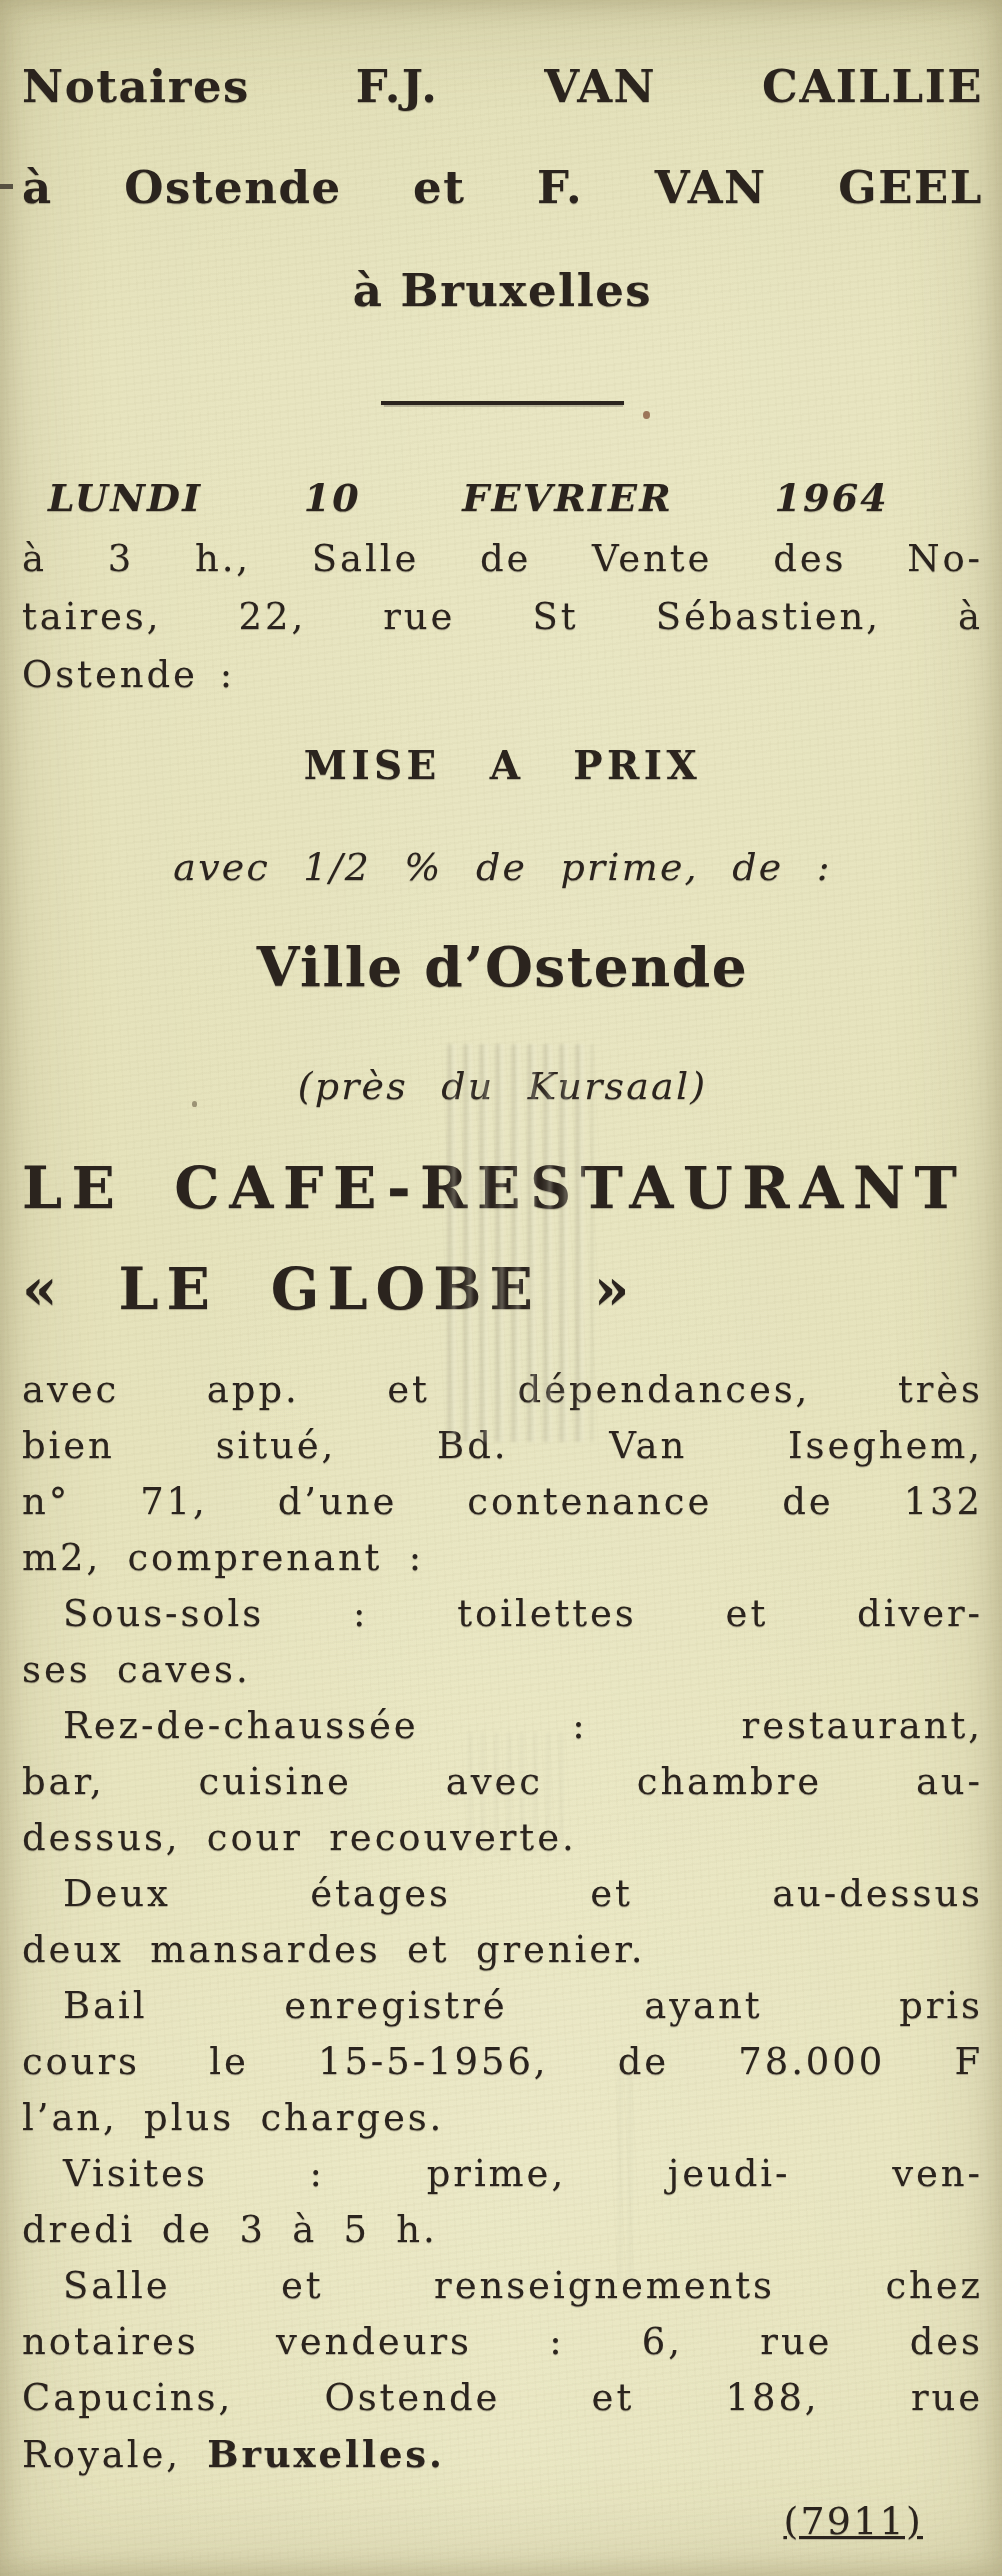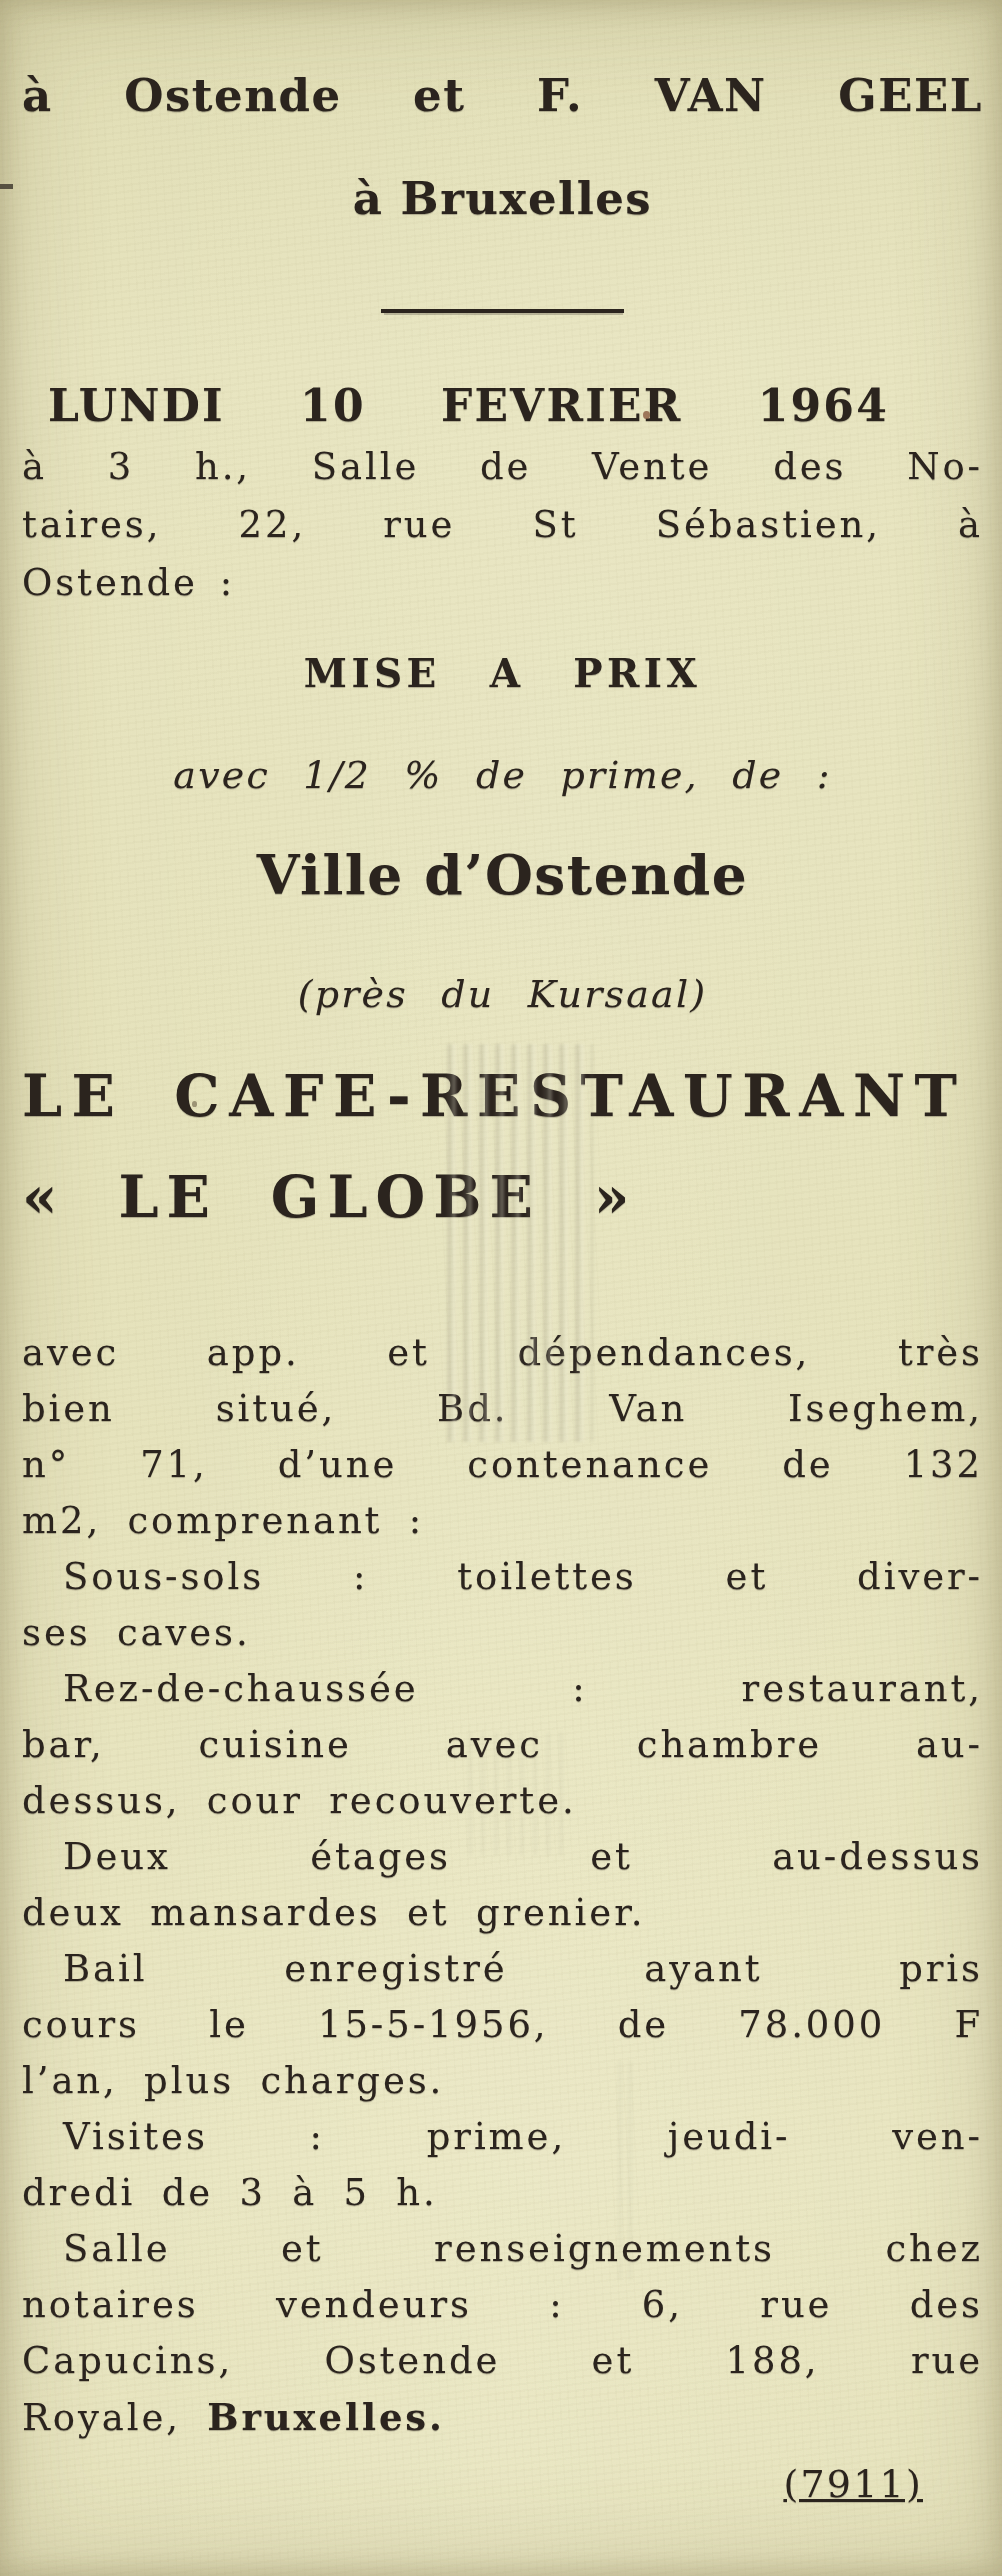--- a/index.html
+++ b/index.html
@@ -30,38 +30,38 @@
   
   .h1{font-size:45px;font-weight:bold;line-height:92px;letter-spacing:1.5px;
       text-align:justify;text-align-last:justify;}
   .h1.l2{margin-top:8.8px;}
   .h1.center{margin-top:11.7px;text-align:center;text-align-last:center;}
 
   .divider{width:243px;height:3.7px;background:#2b241e;margin:64px auto 0 auto;
            box-shadow:0 1.5px 0.7px rgba(43,36,30,.25);}
 
   
-  .date1{margin-top:61px;font-size:44px;font-weight:bold;line-height:64px;letter-spacing:2.2px;
-         padding-left:26px;padding-right:94px;text-align:justify;text-align-last:justify;}
+  .date1{margin-top:61px;font-size:38px;font-weight:bold;line-height:64px;letter-spacing:2.2px;
+         padding-left:26px;padding-right:94px;text-align:justify;text-align-last:justify;font-style:italic;}
   .big{font-size:37px;line-height:58px;letter-spacing:2.9px;word-spacing:7.3px;}
   .just{text-align:justify;text-align-last:justify;}
 
   
   .mise{margin-top:31px;font-size:39px;font-weight:bold;line-height:60px;text-align:center;
         letter-spacing:4.4px;word-spacing:31px;}
   .ital{margin-top:42px;font-size:38px;font-style:italic;line-height:60px;text-align:center;
         letter-spacing:2.2px;word-spacing:19px;}
   .ville{margin-top:37px;font-size:55px;font-weight:bold;line-height:66px;text-align:center;letter-spacing:1.5px;}
   .kursaal{margin-top:56px;}
   .prop{margin-top:38px;font-size:57px;font-weight:bold;line-height:67px;text-align:left;
         letter-spacing:9.5px;word-spacing:20.5px;}
   .prop.l2{margin-top:34px;letter-spacing:8px;word-spacing:25px;}
 
   
-  .body{margin-top:95px;font-size:37px;line-height:56px;letter-spacing:2.9px;word-spacing:11.7px;}
+  .body{margin-top:40px;font-size:37px;line-height:56px;letter-spacing:2.9px;word-spacing:11.7px;}
   .body .ln{text-align:justify;text-align-last:justify;}
   .body .ln.last{text-align:left;text-align-last:left;}
   .body .ln.ind{text-indent:41px;}
   .bold{font-weight:bold;}
   .ref{margin-top:10px;font-size:38px;line-height:56px;text-align:right;padding-right:60px;letter-spacing:2.2px;text-decoration:underline;}
 
   
   .smudge{position:absolute;pointer-events:none;filter:blur(1.5px);}
   .smudge-1{left:447px;top:1044px;width:146px;height:398px;opacity:.85;
     background:
@@ -76,20 +76,21 @@
            background:#8a5a40;opacity:.8;}
   .speck-2{position:absolute;left:192px;top:1101px;width:5.1px;height:5.8px;border-radius:50%;
            background:#6b5f46;opacity:.6;}
 </style>
 </head>
 <body>
 
 <div class="page">
   <div class="content ink">
 
+    <div class="h1">Notaires F.J. VAN CAILLIE</div>
     <div class="h1 l2">à Ostende et F. VAN GEEL</div>
     <div class="h1 center">à Bruxelles</div>
 
     <div class="divider"></div>
 
     <div class="date1">LUNDI 10 FEVRIER 1964</div>
     <div class="big just">à 3 h., Salle de Vente des No-</div>
     <div class="big just">taires, 22, rue St Sébastien, à</div>
     <div class="big">Ostende :</div>
 

